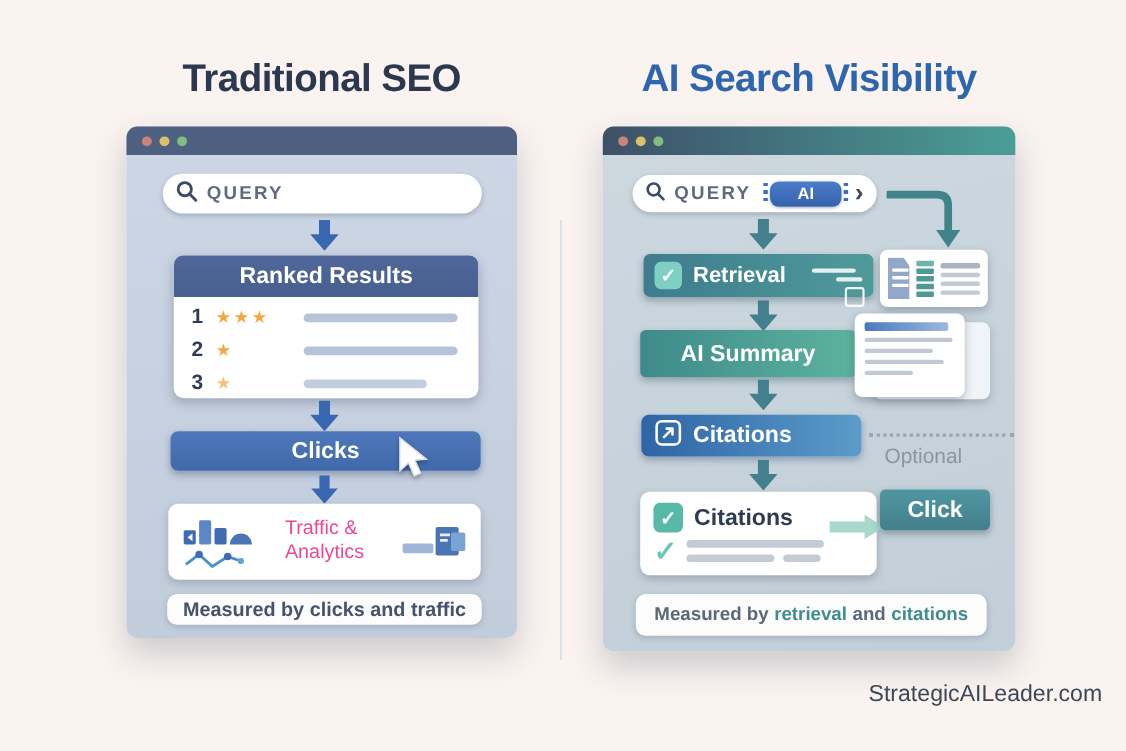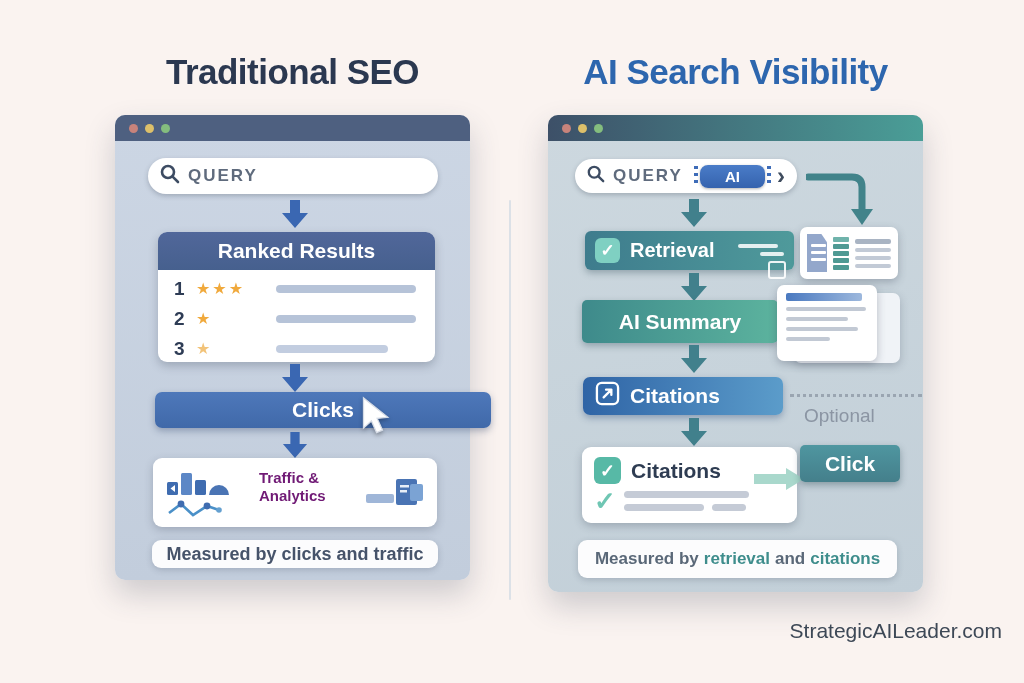--- a/index.html
+++ b/index.html
@@ -40,26 +40,26 @@
   .ranked-card { position:absolute; left:43px; top:117px; width:277px; height:130px; background:#fff; border-radius:9px; box-shadow:0 4px 10px rgba(50,60,80,.28); overflow:hidden; }
   .ranked-header { height:38px; background:linear-gradient(180deg,#51679a,#46608e); color:#fff; font-size:21px; font-weight:bold; display:flex; align-items:center; justify-content:center; }
   .ranked-rows { padding:8px 16px; display:flex; flex-direction:column; gap:9px; }
   .ranked-row { display:flex; align-items:center; gap:6px; height:21px; }
   .rank-num { width:16px; font-size:19px; font-weight:bold; color:#2e3c55; }
   .stars { width:74px; font-size:16px; color:#f0a93c; letter-spacing:2px; }
   .row-3 .stars { color:#f2c379; }
   .result-line { height:8px; border-radius:4px; background:#b6c3d8; }
   .line-1{width:140px} .line-2{width:140px} .line-3{width:112px; background:#c2cde0}
 
-  .clicks-bar { position:absolute; left:40px; top:277px; width:336px; height:36px; background:linear-gradient(180deg,#4e78ba,#4069a9); border-radius:7px; color:#fff; font-size:21px; font-weight:bold; display:flex; align-items:center; justify-content:center; box-shadow:0 3px 7px rgba(40,60,100,.35); }
+  .clicks-bar { position:absolute; left:40px; top:277px; width:282px; height:36px; background:linear-gradient(180deg,#4e78ba,#4069a9); border-radius:7px; color:#fff; font-size:21px; font-weight:bold; display:flex; align-items:center; justify-content:center; box-shadow:0 3px 7px rgba(40,60,100,.35); }
   .cursor-icon { position:absolute; left:238px; top:279px; width:42px; height:42px; filter:drop-shadow(0 2px 2px rgba(0,0,0,.3)); }
 
   .traffic-card { position:absolute; left:38px; top:343px; width:284px; height:69px; background:#fff; border-radius:9px; box-shadow:0 3px 8px rgba(50,60,80,.25); }
   .analytics-icon { position:absolute; left:12px; top:9px; }
-  .traffic-text { position:absolute; left:106px; top:11px; font-size:15px; color:#701a75; font-weight:700; line-height:1.2; }
+  .traffic-text { position:absolute; left:106px; top:11px; font-size:18px; color:#ec4899; font-weight:400; line-height:1.2; }
   .report-icon { position:absolute; right:10px; top:18px; }
 
   .footer-pill { position:absolute; background:#fcfcfd; border-radius:9px; box-shadow:0 2px 6px rgba(50,60,80,.22); display:flex; align-items:center; justify-content:center; font-weight:600; }
   .footer-left  { left:37px; top:425px; width:286px; height:28px; font-size:18px; color:#46536a; }
   .footer-right { left:30px; top:425px; width:319px; height:38px; font-size:17px; color:#5a6878; gap:5px; }
   .footer-term { color:#3e8d8c; font-weight:bold; }
 
   .elbow-arrow { position:absolute; left:258px; top:50px; }
   .retrieval-bar { position:absolute; left:37px; top:116px; width:209px; height:39px; background:linear-gradient(90deg,#3e7c8d,#4f9a9b); border-radius:6px; display:flex; align-items:center; padding-left:10px; gap:10px; box-sizing:border-box; color:#fff; box-shadow:0 3px 7px rgba(40,70,80,.35); }
   .checkbox { width:25px; height:25px; border-radius:6px; background:#7fd0c2; color:#fff; font-weight:bold; display:flex; align-items:center; justify-content:center; font-size:17px; flex:0 0 auto; }

